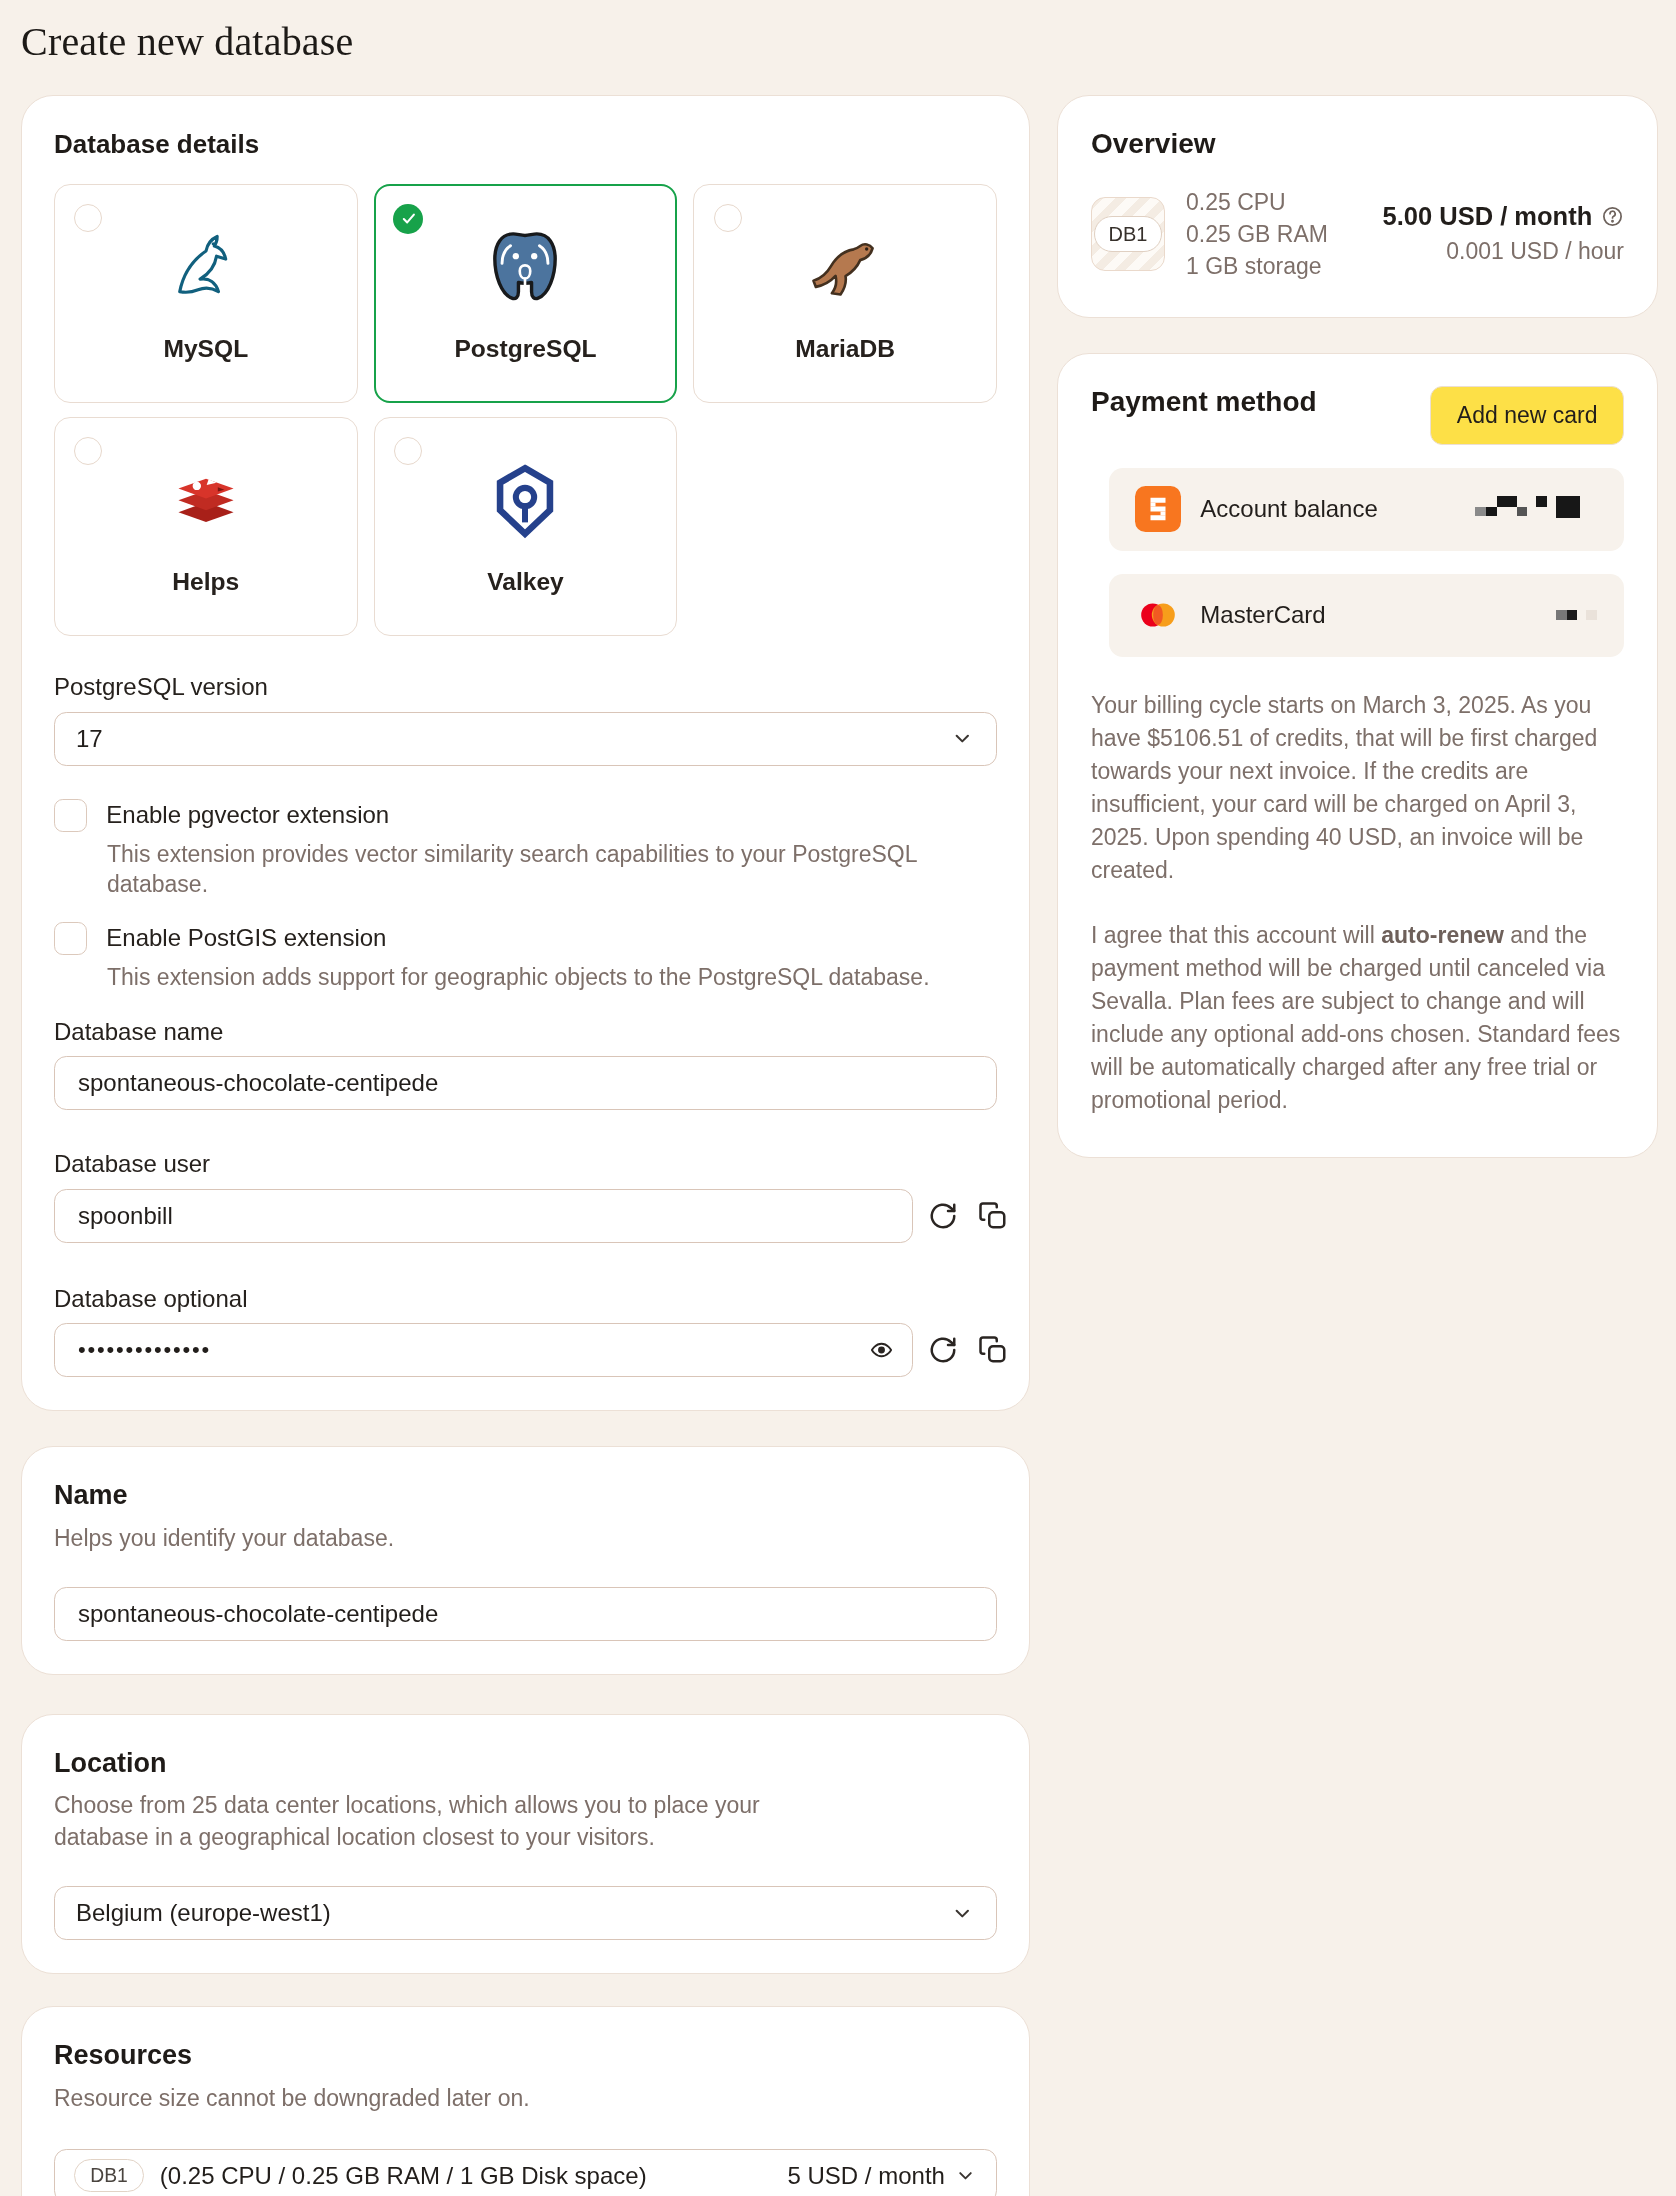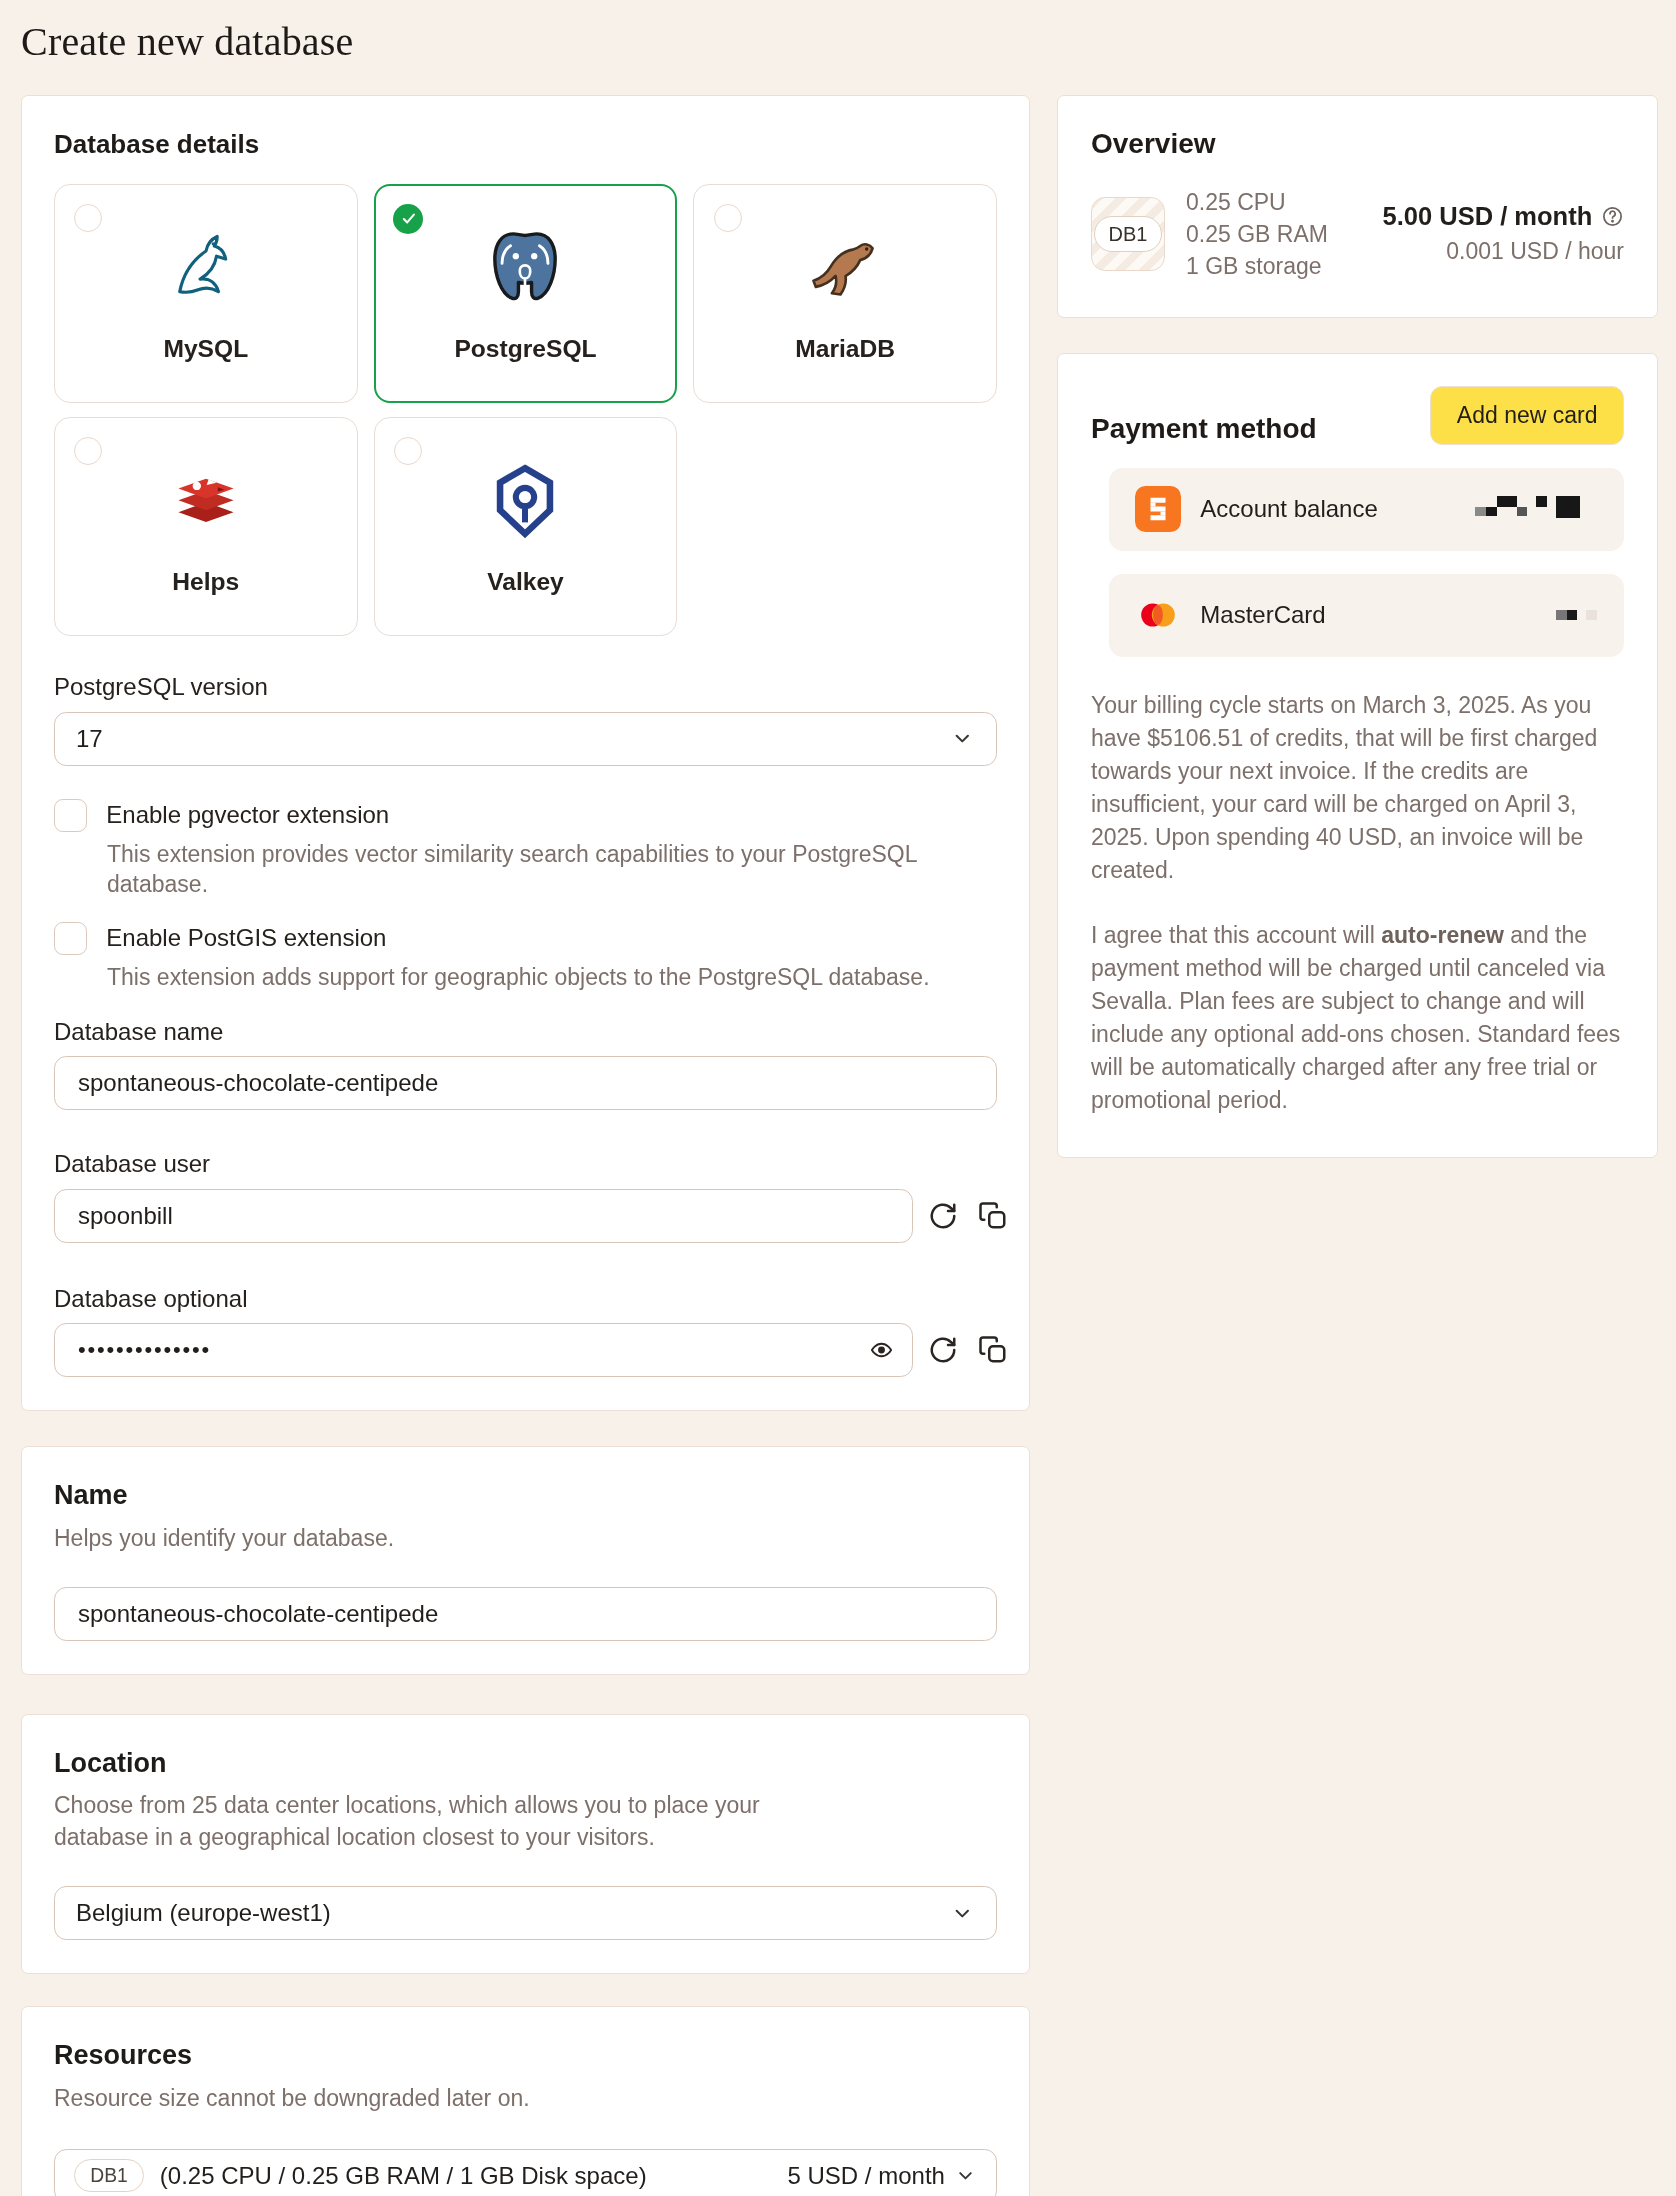--- a/index.html
+++ b/index.html
@@ -19,21 +19,21 @@
     color: #1d1a17;
     margin: 5.3px 0 30px 0;
   }
   .columns { display: flex; gap: 27px; align-items: flex-start; }
   .col-left { width: 1009px; flex: none; }
   .col-right { width: 601px; flex: none; }
 
   .card {
     background: #ffffff;
     border: 0.9px solid #ece0d6;
-    border-radius: 7px;
+    border-radius: 32px;
     padding: 33px 32px;
   }
   h2.card-heading { font-size: 27px; font-weight: 600; color: #1f1b18; }
   .section-desc { font-size: 23px; line-height: 32px; color: #7d6f69; margin-top: 10.5px; }
 
   
   .engine-grid { display: grid; grid-template-columns: repeat(3, 1fr); gap: 14px 16px; margin-top: 24.6px; }
   .engine-card {
     position: relative; height: 219px; border-radius: 16px; background: #fff;
     border: 1.8px solid #e9dcd2; cursor: pointer;
@@ -100,21 +100,21 @@
     display: flex; align-items: center; justify-content: center;
   }
   .db-badge .pill { font-size: 20px; padding: 7px 14px; border-color: #e0d0c2; color: #36302b; }
   .overview-specs { margin-left: 21px; font-size: 23px; line-height: 32px; color: #7d6f69; }
   .overview-price { margin-left: auto; text-align: right; }
   .price-month { font-size: 25.5px; font-weight: 700; color: #221e1b; display: flex; align-items: center; gap: 8.8px; justify-content: flex-end; }
   .price-hour { font-size: 23px; color: #7d6f69; margin-top: 7px; }
   .help-icon { color: #6d625c; display: flex; cursor: pointer; }
 
   
-  .payment-header { display: flex; align-items: flex-end; justify-content: space-between; }
+  .payment-header { display: flex; align-items: flex-start; justify-content: space-between; }
   .add-card-btn {
     background: #fde047; border: 1.3px solid #ecdfd3; border-radius: 12.3px; padding: 15px 25.5px;
     font-size: 23px; font-weight: 500; color: #221e1b; cursor: pointer; font-family: "Liberation Sans", sans-serif;
   }
   .pay-row {
     height: 83px; border-radius: 14px; background: #f7f2ec; display: flex; align-items: center;
     padding: 0 26px; margin-top: 23px; cursor: pointer; margin-left: 18px;
   }
   .pay-row:first-of-type { margin-top: 32px; }
   .pay-icon { width: 46px; height: 46px; flex: none; display: flex; align-items: center; justify-content: center; }

